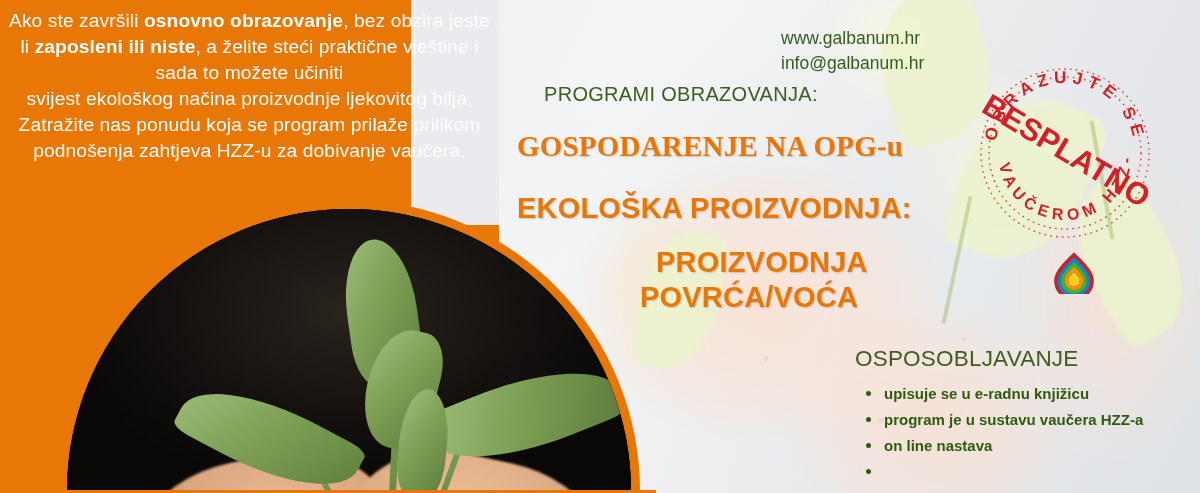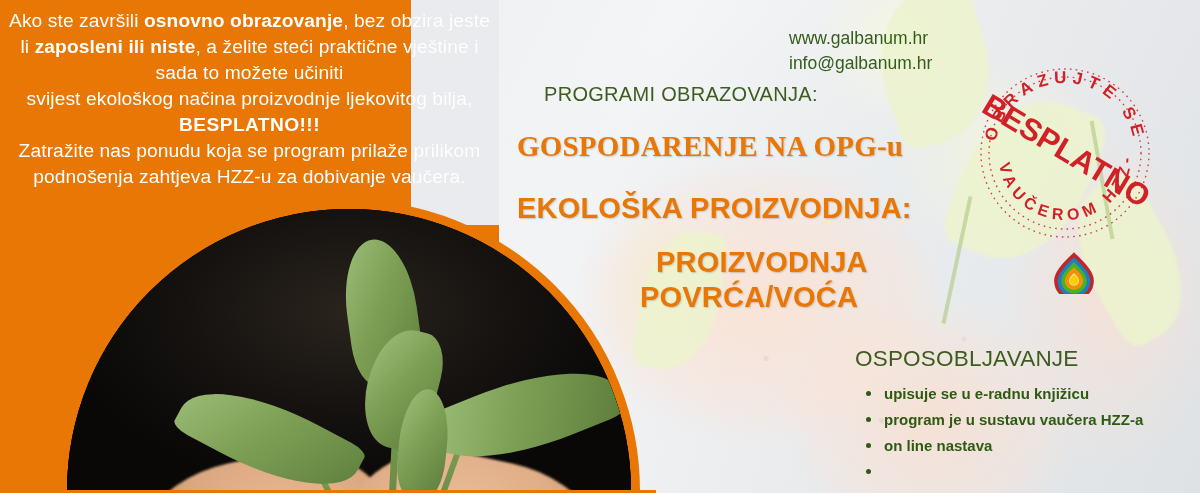--- a/index.html
+++ b/index.html
@@ -134,21 +134,21 @@
     font-family:"DejaVu Sans","Liberation Sans",sans-serif;
   }
   .logo-sub{
     position:absolute;left:66px;top:44px;
     font-size:6.4px;color:#6b6b6b;letter-spacing:.55px;font-weight:bold;
   }
 
   
   .contact{
     position:absolute;left:781px;top:26px;
-    color:#355b1d;font-size:17.5px;line-height:25px;margin-left:8px;
+    color:#355b1d;font-size:17.5px;line-height:25px;
   }
 
   
   .programi{
     position:absolute;left:516px;top:83px;
     color:#3e5c20;font-size:20px;letter-spacing:.3px;margin-left:28px;
   }
 
   
   .h-orange{
@@ -207,21 +207,20 @@
 
   <div class="left-text">
     <div>
       <span>Ako ste završili </span><b>osnovno obrazovanje</b><span>, bez obzira jeste</span>
     </div>
     <div>
       <span>li </span><b>zaposleni ili niste</b><span>, a želite steći praktične vještine i</span>
     </div>
     <div>sada to možete učiniti</div>
     <div>svijest ekološkog načina proizvodnje ljekovitog bilja,</div>
-    <div class="big">BESPLATNO!!!</div>
     <div>Zatražite nas ponudu koja se program prilaže prilikom</div>
     <div>podnošenja zahtjeva HZZ-u za dobivanje vaučera.</div>
   </div>
 
   <div class="photo-wrap">
     <div class="photo-ring">
       <div class="ph backdrop"></div>
       <div class="ph hand-l"></div>
       <div class="ph hand-r"></div>
 

